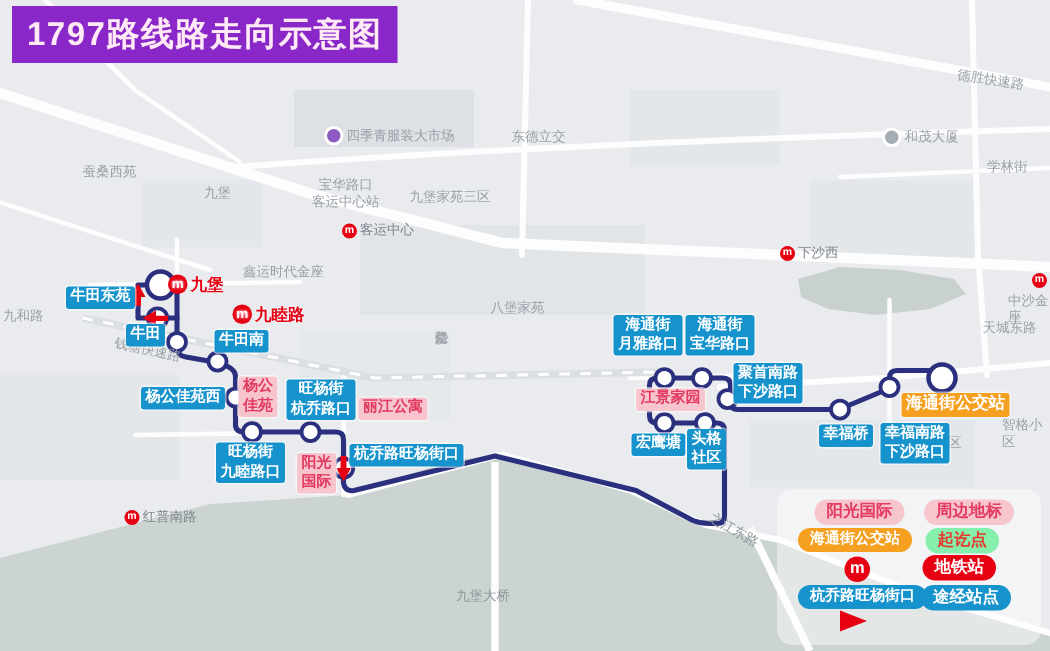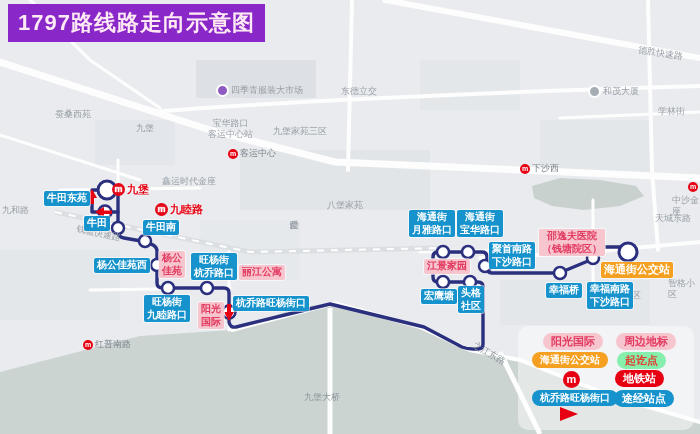--- a/index.html
+++ b/index.html
@@ -183,22 +183,20 @@
   <div class="lbl blue" style="left:587px;top:282px;">幸福南路
 下沙路口</div>
   <div class="lbl orange" style="left:601px;top:262px;">海通街公交站</div>
 
   <div class="lbl pink" style="left:159px;top:251px;">杨公
 佳苑</div>
   <div class="lbl pink" style="left:239px;top:265px;">丽江公寓</div>
   <div class="lbl pink" style="left:198px;top:302px;">阳光
 国际</div>
   <div class="lbl pink" style="left:424px;top:259px;">江景家园</div>
-  <div class="lbl pink" style="left:539px;top:229px;">邵逸夫医院
-（钱塘院区）</div>
 
   <div id="legend">
     <div class="bg"></div>
   </div>
   <div class="leg-row" style="left:543px;top:333px;">
       <span class="pill pink">阳光国际</span>
     </div>
   <div class="leg-row" style="left:616px;top:333px;">
       <span class="pill pink">周边地标</span>
     </div>

